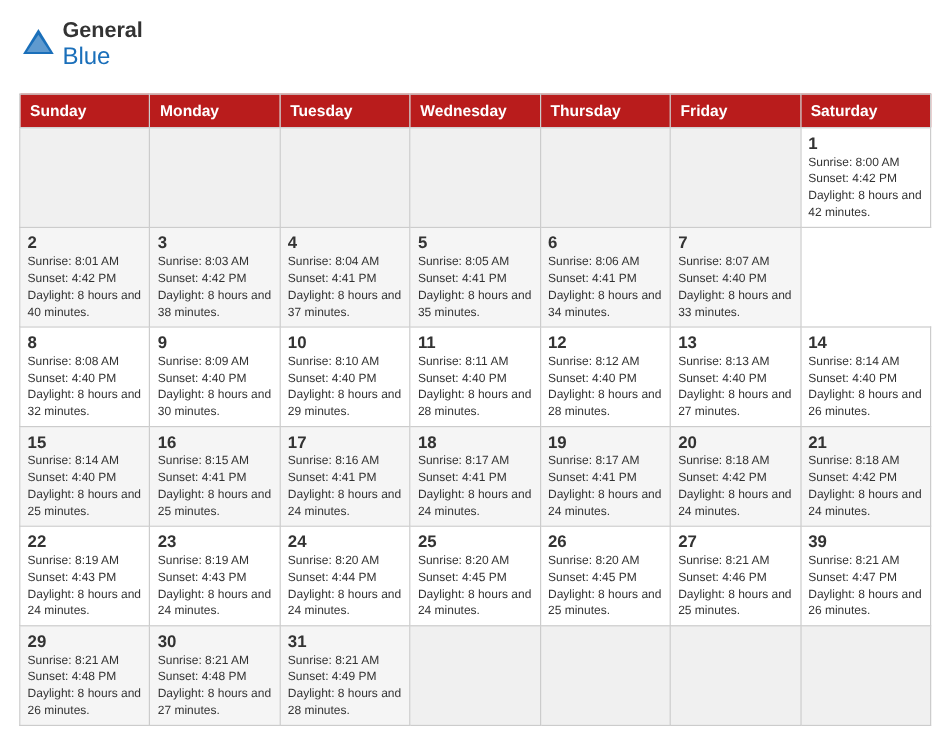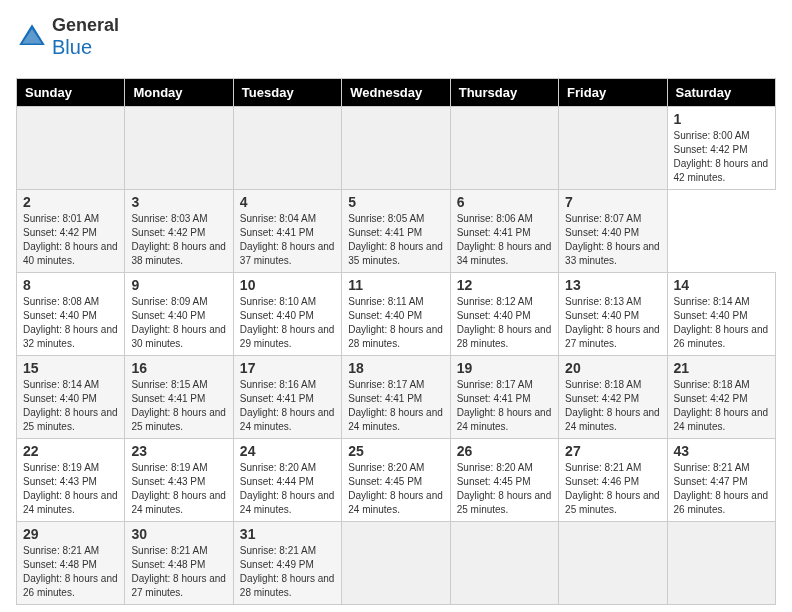--- a/index.html
+++ b/index.html
@@ -51,21 +51,21 @@
     .location {
       font-size: 14px;
       color: #555;
     }
     .calendar {
       width: 100%;
       border-collapse: collapse;
       font-size: 10px;
     }
     .calendar th {
-      background-color: #000000;
+      background-color: #b91c1c;
       color: white;
       text-align: left;
       padding: 6px 8px;
       font-size: 13px;
       font-weight: bold;
       border: 1px solid #ccc;
     }
     .calendar td {
       border: 1px solid #ccc;
       vertical-align: top;
@@ -239,21 +239,21 @@
         </td>
         <td>
           <span class="day-number">26</span>
           <div class="day-info">Sunrise: 8:20 AM<br>Sunset: 4:45 PM<br>Daylight: 8 hours and 25 minutes.</div>
         </td>
         <td>
           <span class="day-number">27</span>
           <div class="day-info">Sunrise: 8:21 AM<br>Sunset: 4:46 PM<br>Daylight: 8 hours and 25 minutes.</div>
         </td>
         <td>
-          <span class="day-number">43</span>
+          <span class="day-number">39</span>
           <div class="day-info">Sunrise: 8:21 AM<br>Sunset: 4:47 PM<br>Daylight: 8 hours and 26 minutes.</div>
         </td>
       </tr>
       <tr>
         <td>
           <span class="day-number">29</span>
           <div class="day-info">Sunrise: 8:21 AM<br>Sunset: 4:48 PM<br>Daylight: 8 hours and 26 minutes.</div>
         </td>
         <td>
           <span class="day-number">30</span>

